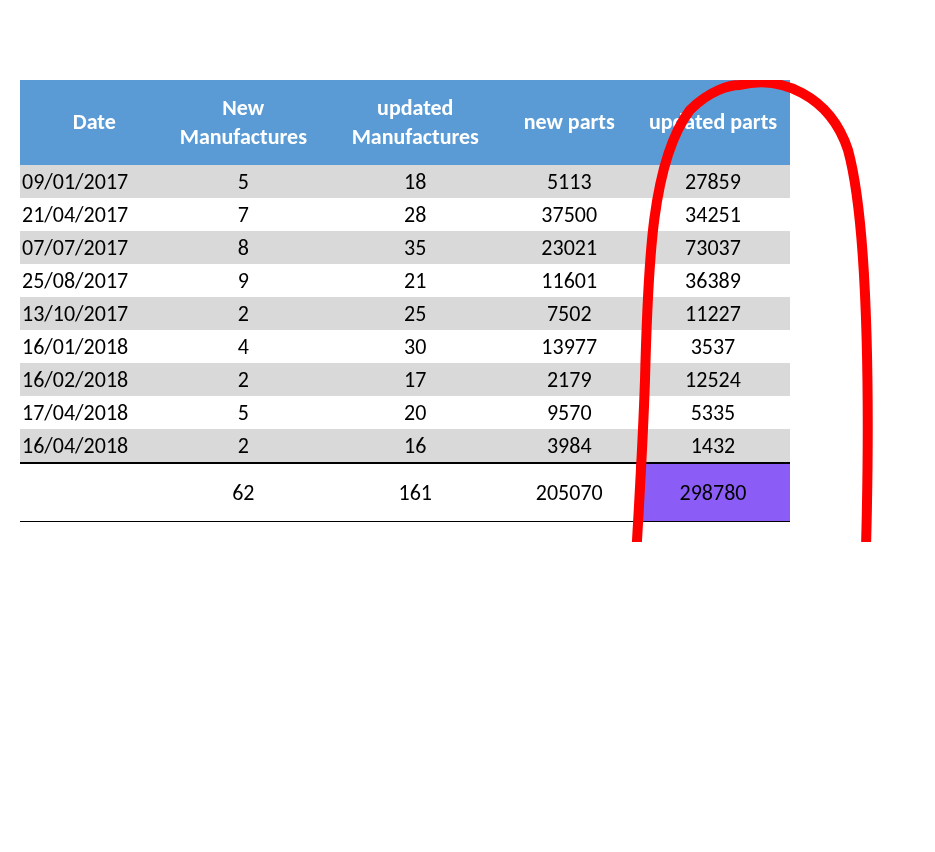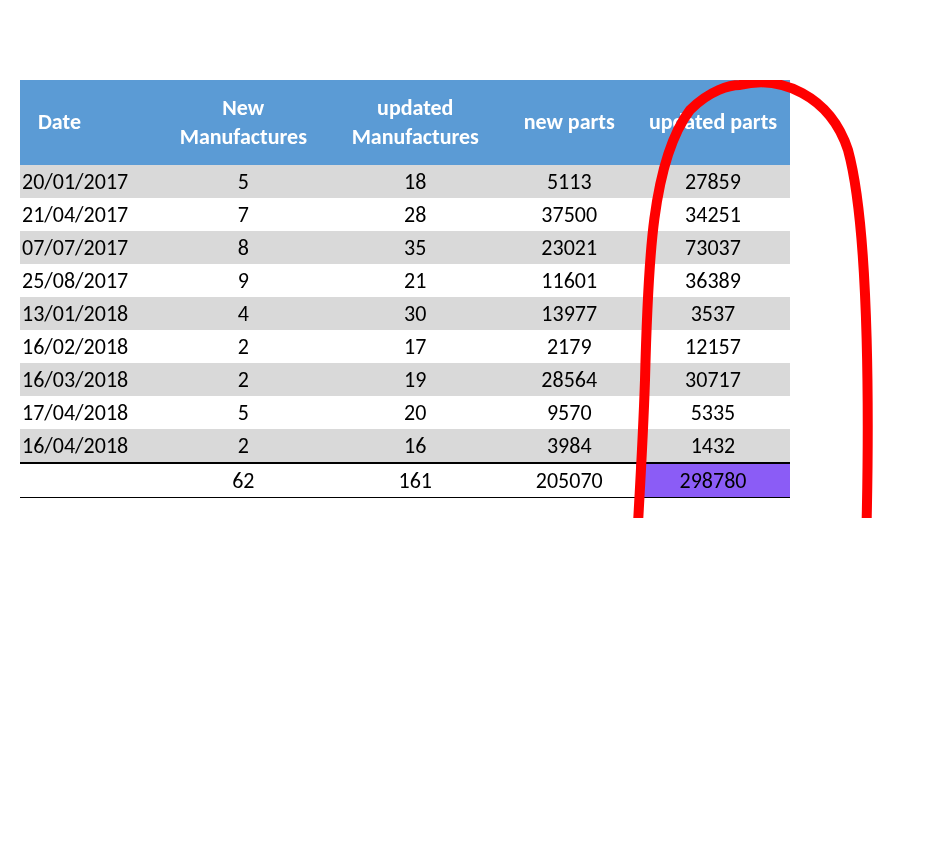--- a/index.html
+++ b/index.html
@@ -25,21 +25,21 @@
     thead th {
       background-color: #5b9bd5;
       color: #ffffff;
       font-weight: bold;
       padding: 14px 8px;
       text-align: center;
       vertical-align: middle;
       line-height: 1.3;
     }
     thead th.date-col {
-      text-align: left;
+      text-align: center;
       padding-left: 18px;
     }
     tbody td {
       padding: 3px 10px;
       text-align: center;
       border: none;
     }
     tbody td.date-cell {
       text-align: left;
       padding-left: 2px;
@@ -47,21 +47,21 @@
     tbody tr:nth-child(odd) td {
       background-color: #d9d9d9;
     }
     tbody tr:nth-child(even) td {
       background-color: #ffffff;
     }
     tbody tr.total-row td {
       background-color: #ffffff;
       border-top: 2px double #000;
       border-bottom: 1px solid #000;
-      padding: 3px 10px;
+      padding: 15px 10px;
     }
     tbody tr.total-row td.highlight {
       background-color: #8b5cf6;
     }
     .col-date { width: 135px; }
     .col-newman { width: 165px; }
     .col-updman { width: 170px; }
     .col-newparts { width: 130px; }
     .col-updparts { width: 150px; }
 
@@ -90,21 +90,21 @@
       <tr>
         <th class="date-col">Date</th>
         <th>New Manufactures</th>
         <th>updated Manufactures</th>
         <th>new parts</th>
         <th>updated parts</th>
       </tr>
     </thead>
     <tbody id="table-body">
     <tr>
-          <td class="date-cell">20/01/2017</td>
+          <td class="date-cell">09/01/2017</td>
           <td>5</td>
           <td>18</td>
           <td>5113</td>
           <td>27859</td>
         </tr>
         <tr>
           <td class="date-cell">21/04/2017</td>
           <td>7</td>
           <td>28</td>
           <td>37500</td>
@@ -118,39 +118,39 @@
           <td>73037</td>
         </tr>
         <tr>
           <td class="date-cell">25/08/2017</td>
           <td>9</td>
           <td>21</td>
           <td>11601</td>
           <td>36389</td>
         </tr>
         <tr>
-          <td class="date-cell">13/01/2018</td>
+          <td class="date-cell">13/10/2017</td>
+          <td>2</td>
+          <td>25</td>
+          <td>7502</td>
+          <td>11227</td>
+        </tr>
+        <tr>
+          <td class="date-cell">16/01/2018</td>
           <td>4</td>
           <td>30</td>
           <td>13977</td>
           <td>3537</td>
         </tr>
         <tr>
           <td class="date-cell">16/02/2018</td>
           <td>2</td>
           <td>17</td>
           <td>2179</td>
-          <td>12157</td>
-        </tr>
-        <tr>
-          <td class="date-cell">16/03/2018</td>
-          <td>2</td>
-          <td>19</td>
-          <td>28564</td>
-          <td>30717</td>
+          <td>12524</td>
         </tr>
         <tr>
           <td class="date-cell">17/04/2018</td>
           <td>5</td>
           <td>20</td>
           <td>9570</td>
           <td>5335</td>
         </tr>
         <tr>
           <td class="date-cell">16/04/2018</td>

